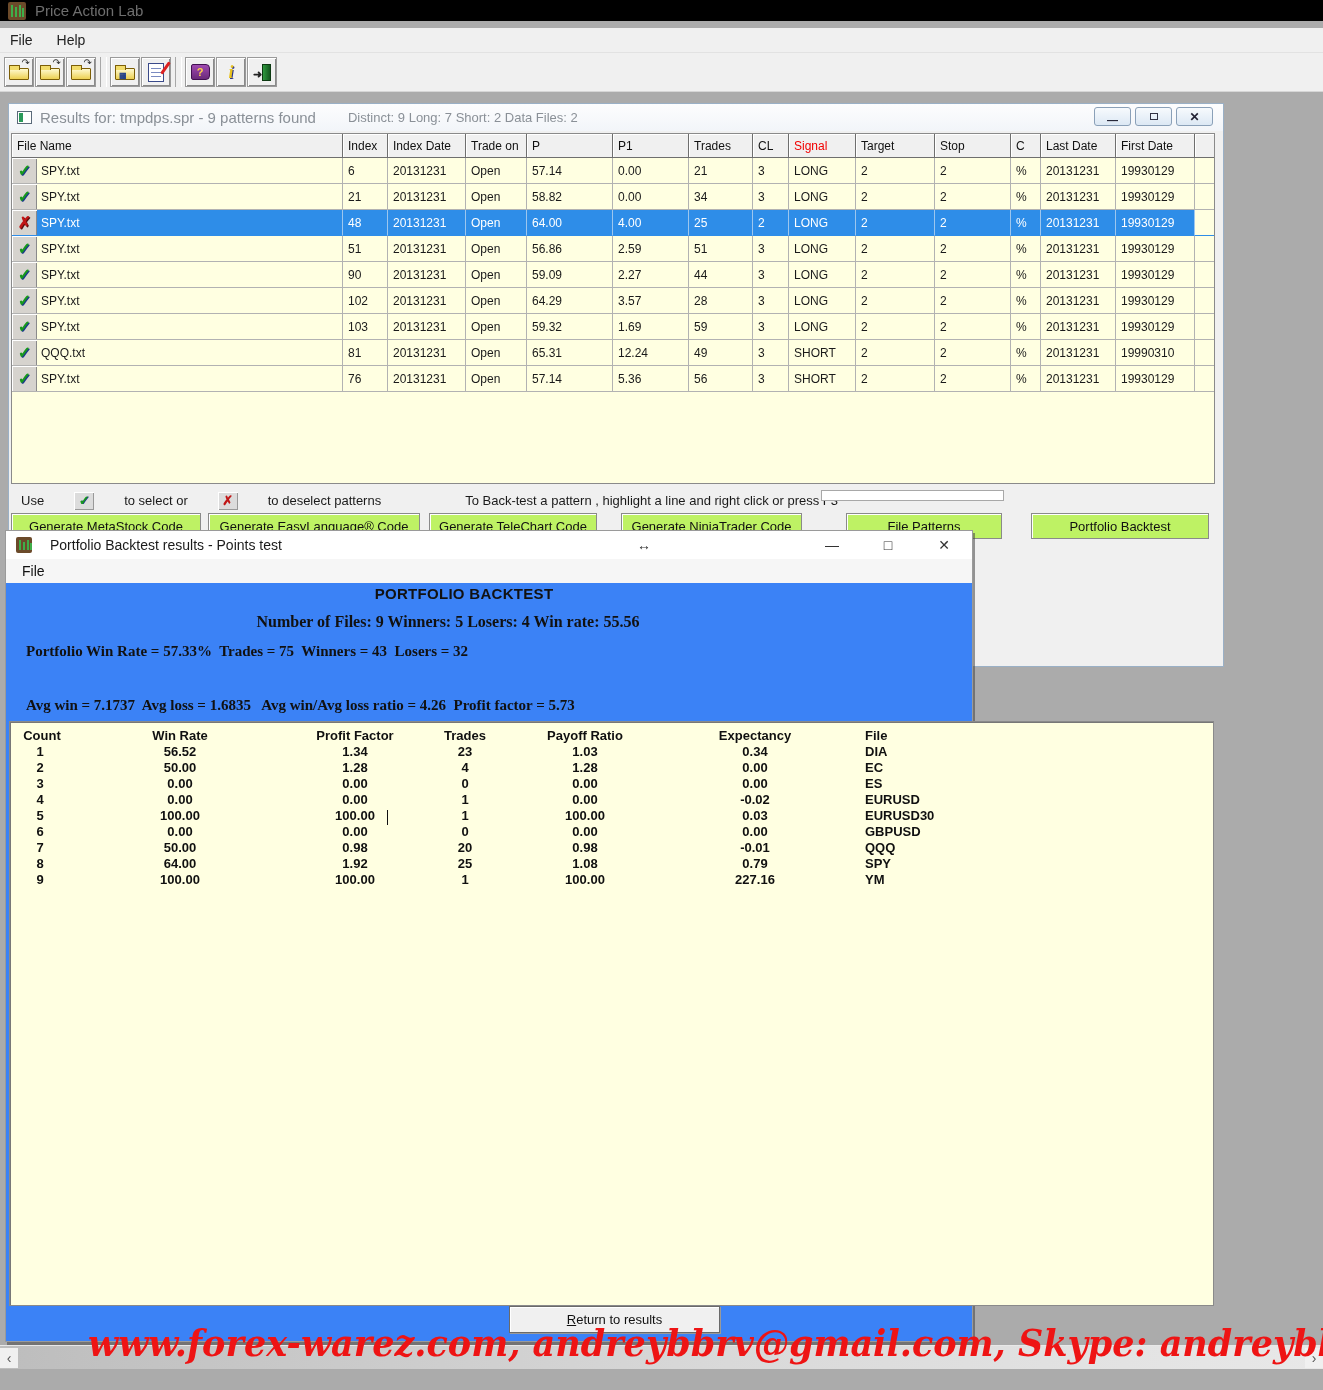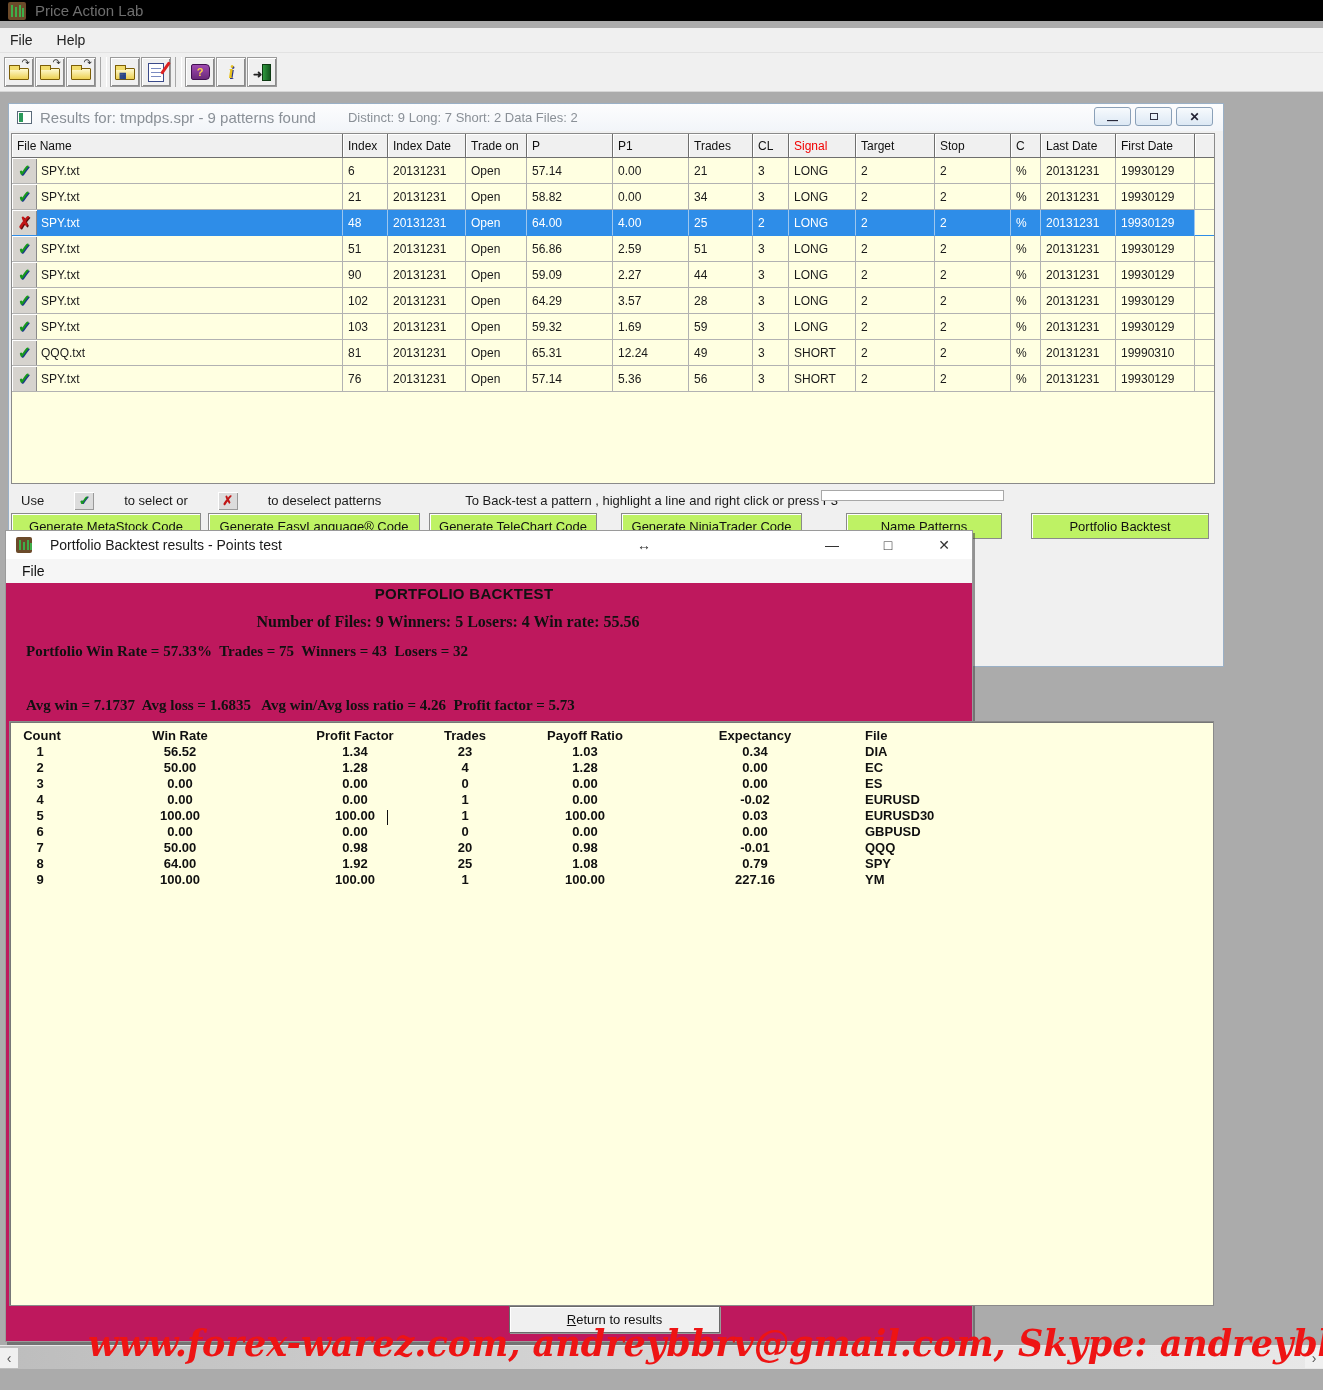--- a/index.html
+++ b/index.html
@@ -71,21 +71,21 @@
   .hint-strip .mini { width:20px; height:18px; background:#dcdcdc; box-shadow:inset 1px 1px 0 #fff, inset -1px -1px 0 #999; display:flex; align-items:center; justify-content:center; font-size:13px; font-weight:bold; margin:0 6px; }
   .hint-strip .mini.check { color:#17991c; text-shadow:1px 0 0 #1a3a8a; }
   .hint-strip .mini.x { color:#c01616; }
   .hint-use { margin-left:10px; }
   .hint-backtest { margin-left:60px; }
   .progress-box { position:absolute; left:812px; top:386px; width:183px; height:11px; background:#ffffff; border:1px solid #a8a8a8; }
   .gen-buttons { position:absolute; left:0px; top:409px; width:1212px; height:28px; }
   .gbtn { position:absolute; top:0; height:26px; background:#bef264; border:1px solid #8a8a8a; box-shadow:inset 1px 1px 0 #fff; font-size:13px; color:#111; display:flex; align-items:center; justify-content:center; }
 
   
-  .win2 { position:absolute; left:5px; top:530px; width:968px; height:812px; background:#be185d; border:1px solid #9a9a9a; box-shadow:2px 3px 0 rgba(70,70,70,0.55); z-index:2; }
+  .win2 { position:absolute; left:5px; top:530px; width:968px; height:812px; background:#3b82f6; border:1px solid #9a9a9a; box-shadow:2px 3px 0 rgba(70,70,70,0.55); z-index:2; }
   .win2-titlebar { position:absolute; left:0; top:0; right:0; height:28px; background:#ffffff; display:flex; align-items:center; padding-left:10px; }
   .win2-title { font-size:14px; color:#1a1a1a; margin-left:9px; }
   .win2-ctrls { position:absolute; right:0; top:0; height:28px; display:flex; align-items:center; }
   .w2btn { width:56px; height:28px; display:flex; align-items:center; justify-content:center; font-size:14px; color:#333; }
   .w2btn.resize { position:absolute; right:300px; font-weight:bold; }
   .win2-menubar { position:absolute; left:0; top:28px; width:100%; height:24px; background:#f6f6f6; display:flex; align-items:center; padding-left:16px; font-size:14px; color:#111; }
   .bt-heading { position:absolute; left:0; top:54px; width:916px; text-align:center; font-size:15px; font-weight:bold; color:#111; letter-spacing:0.3px; }
   .bt-subheading { position:absolute; left:0; top:82px; width:884px; text-align:center; font-family:"Liberation Serif", serif; font-size:16px; font-weight:bold; color:#111; }
   .bt-line { position:absolute; left:20px; font-family:"Liberation Serif", serif; font-size:15px; font-weight:600; color:#111; white-space:pre; }
   .bt-list { position:absolute; left:3px; top:190px; width:1205px; height:585px; background:#ffffe1; border:1px solid #8a8a8a; box-shadow:inset 1px 1px 0 #777; overflow:hidden; }
@@ -386,21 +386,21 @@
       <span class="mini x">✗</span>
       <span>to deselect patterns</span>
       <span class="hint-backtest">To Back-test a pattern , highlight a line and right click or press F3</span>
     </div>
     <div class="progress-box"></div>
     <div class="gen-buttons" id="gen-buttons">
         <div class="gbtn" style="left: 2px; width: 190px;">Generate MetaStock Code</div>
         <div class="gbtn" style="left: 199px; width: 212px;">Generate EasyLanguage® Code</div>
         <div class="gbtn" style="left: 420px; width: 168px;">Generate TeleChart Code</div>
         <div class="gbtn" style="left: 612px; width: 181px;">Generate NinjaTrader Code</div>
-        <div class="gbtn" style="left: 837px; width: 156px;">Name Patterns</div>
+        <div class="gbtn" style="left: 837px; width: 156px;">File Patterns</div>
         <div class="gbtn" style="left: 1022px; width: 178px;">Portfolio Backtest</div>
       </div>
   </div>
 
   <div class="win2">
     <div class="win2-titlebar">
       <div class="app-icon" style="width:16px;height:16px;">
           <i></i>
           <i></i>
           <i></i>

